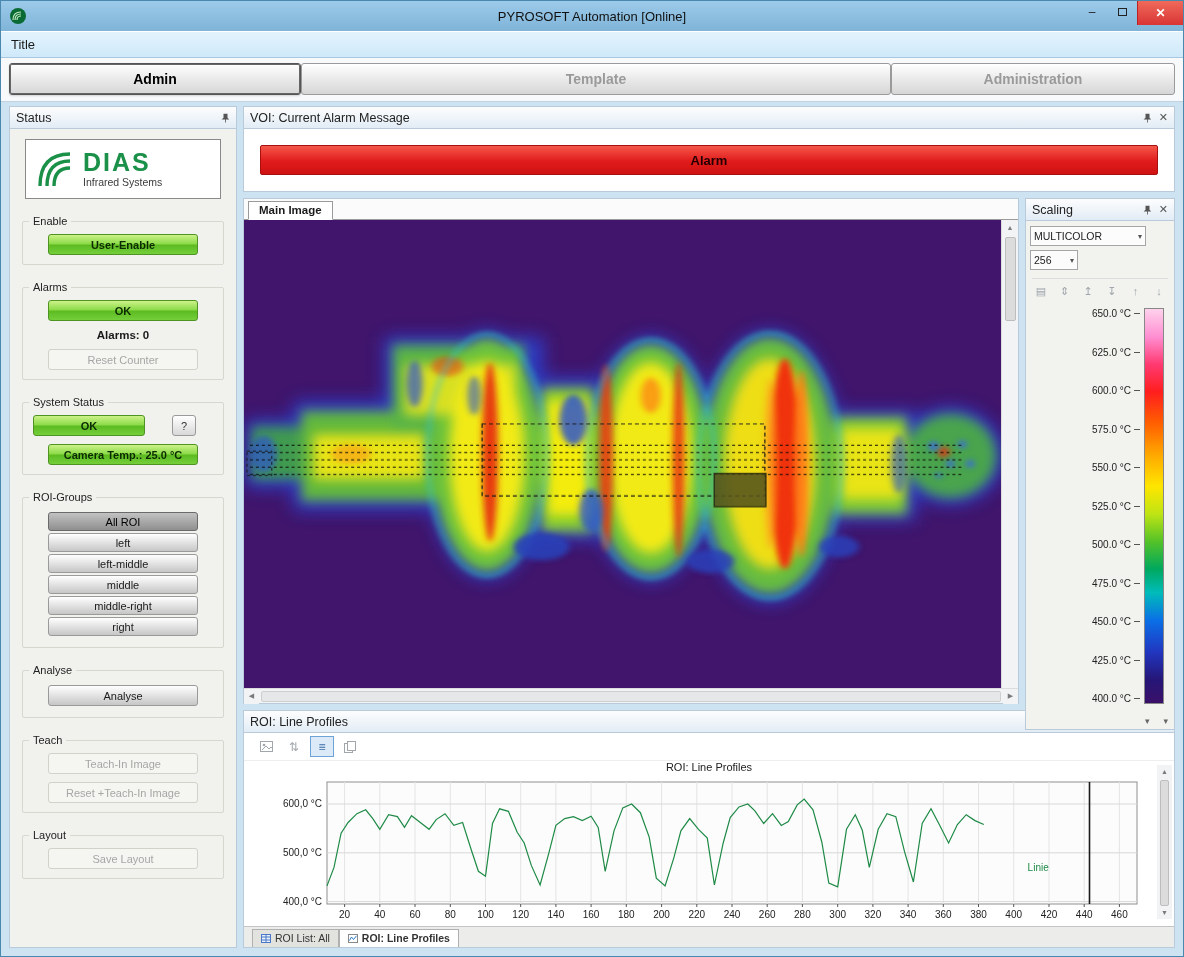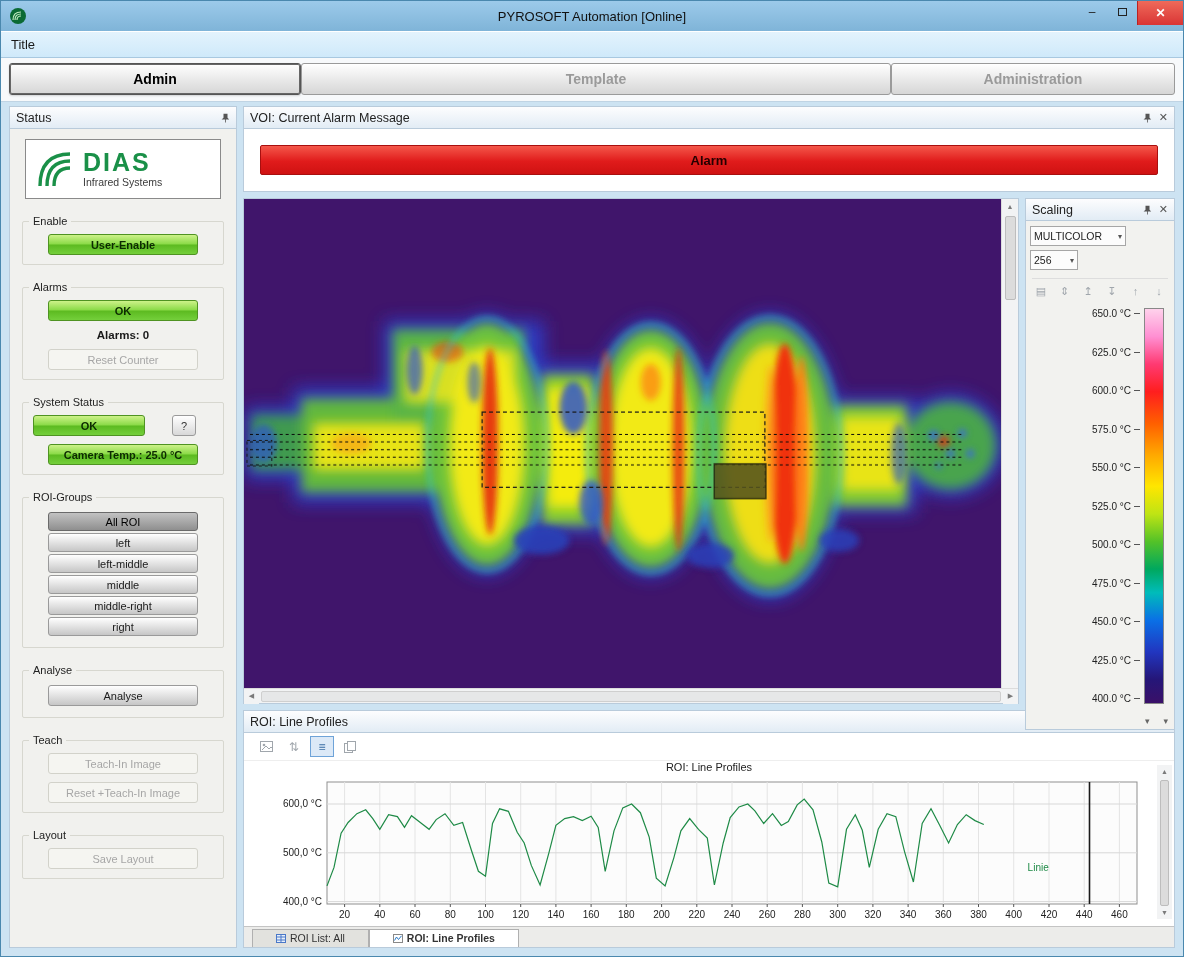--- a/index.html
+++ b/index.html
@@ -85,21 +85,21 @@
   .profiles-panel{height:238px;flex:none;display:flex;flex-direction:column}
   .profiles-body{flex:1;background:#fff;border:1px solid #b9cbdb;border-top:none;display:flex;flex-direction:column;position:relative;min-height:0}
   .prof-toolbar{height:28px;flex:none;display:flex;align-items:center;gap:4px;padding:3px 0 3px 10px;border-bottom:1px solid #eee}
   .prof-tool{width:24px;height:21px;border:1px solid transparent;background:none;display:flex;align-items:center;justify-content:center;color:#a0a6ac;font-size:12px}
   .prof-tool.active{border:1px solid #6ea3d8;background:#dce9f7;color:#3a6ea5}
   .chart-title{flex:none;text-align:center;font-size:11px;color:#222;height:15px}
   .chart-wrap{flex:1;display:flex;justify-content:center;min-height:0}
   .prof-vscroll{position:absolute;right:2px;top:32px;bottom:28px;width:15px;background:#f2f3f4;display:flex;flex-direction:column;align-items:center}
   .prof-vscroll .sb-thumb-v{flex:1;width:9px}
   .prof-tabs{height:21px;flex:none;display:flex;align-items:flex-end;background:#ececе9;background:#ececea;border-top:1px solid #c4c4c4;padding-left:8px}
-  .ptab{display:flex;align-items:center;gap:4px;font-size:10.5px;padding:2px 23px 3px;border:1px solid #b0b0b0;border-bottom:none;background:#e2e2de;color:#333}
+  .ptab{display:flex;align-items:center;gap:4px;font-size:10.5px;padding:2px 8px 3px;border:1px solid #b0b0b0;border-bottom:none;background:#e2e2de;color:#333}
   .ptab.active{background:#fff;font-weight:bold;position:relative;top:0}
 </style>
 </head>
 <body>
 
 <div class="window">
 
   <div class="titlebar">
     <span class="app-icon">
       <svg viewBox="0 0 18 18" width="18" height="18">
@@ -224,20 +224,23 @@
         </span>
       </div>
 
       <div class="voi-body">
         <div class="alarm-banner">Alarm</div>
       </div>
 
       <div class="middle-row">
 
         <div class="image-panel">
+          <div class="tabstrip">
+            <span class="tab-main">Main Image</span>
+          </div>
           <div class="canvas-row">
             <div class="thermal-canvas">
               <svg viewBox="0 0 763 480" preserveAspectRatio="none">
                 <defs>
                   <filter id="b9" x="-30%" y="-30%" width="160%" height="160%">
                       <feGaussianBlur stdDeviation="9"></feGaussianBlur>
                     </filter>
                   <filter id="b6" x="-30%" y="-30%" width="160%" height="160%">
                       <feGaussianBlur stdDeviation="6"></feGaussianBlur>
                     </filter>
@@ -347,21 +350,21 @@
             <span class="hdr-icons">
               <button class="icon-btn">
                   <svg width="10" height="10" viewBox="0 0 10 10">
                     <path d="M3.5 0.8 L7.5 0.8 L7.5 4.8 L9.2 6.4 L5.8 6.4 L5.8 9.6 L5 9.6 L5 6.4 L1.6 6.4 L3.5 4.8 Z" fill="#555"></path>
                   </svg>
                 </button>
               <button class="icon-btn">✕</button>
             </span>
           </div>
           <div class="scaling-body">
-            <div class="fake-select" style="width:96px">
+            <div class="fake-select" style="width:116px">
               <span>MULTICOLOR</span>
               <span class="arrow">▾</span>
             </div>
             <div class="fake-select" style="width:48px">
               <span>256</span>
               <span class="arrow">▾</span>
             </div>
             <div class="scale-toolbar">
               <button class="scale-tool">▤</button>
               <button class="scale-tool">⇕</button>

